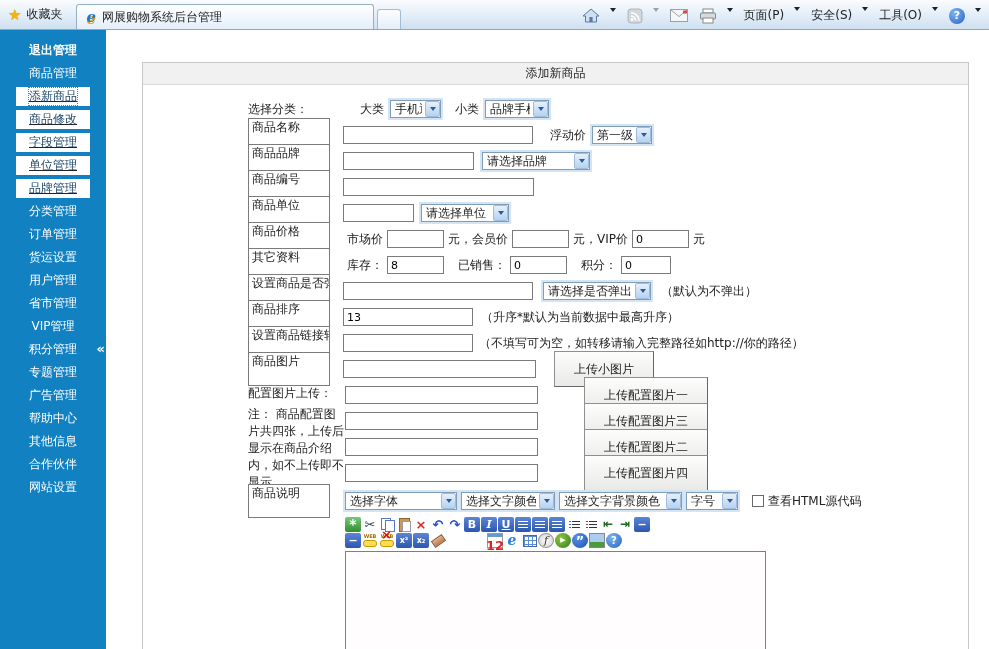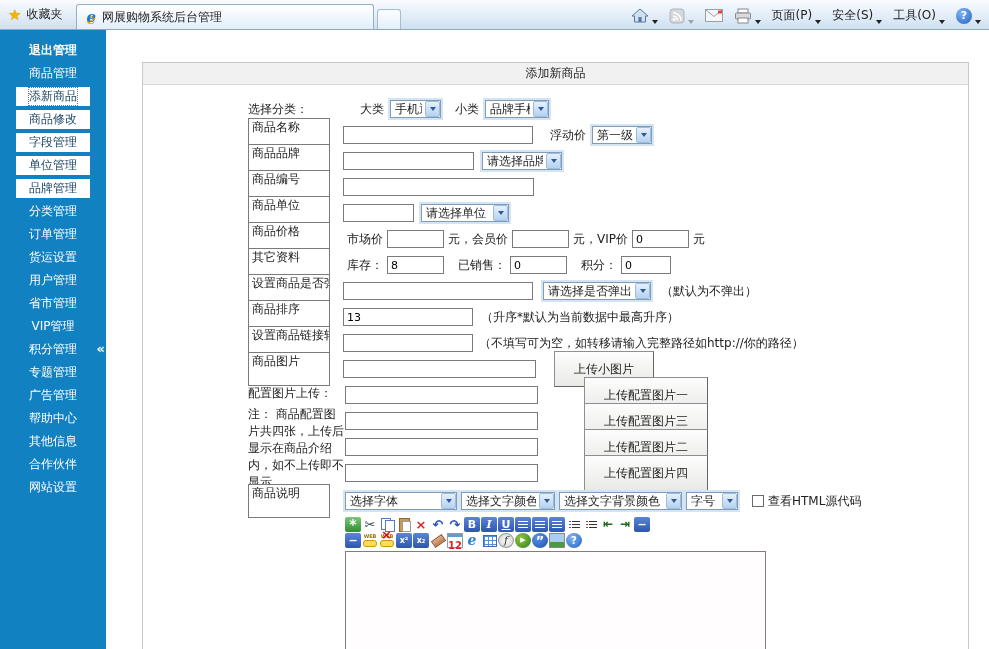--- a/index.html
+++ b/index.html
@@ -16,32 +16,32 @@
   .tab{height:25px;width:298px;margin-left:2px;
     background:linear-gradient(#ffffff,#e3eefa);
     border:1px solid #96afc8;border-bottom:none;border-radius:3px 3px 0 0;
     display:flex;align-items:center;gap:6px;padding:0 9px;}
   .eicon{color:#1e78d7;font-weight:bold;font-style:italic;font-size:15px;line-height:14px;
     font-family:"DejaVu Serif",serif;text-shadow:0 2px 0 #eba400;}
   .tabstub{height:20px;width:24px;margin-left:3px;
     background:linear-gradient(#fdfeff,#e3eefa);
     border:1px solid #a5bbd2;border-bottom:none;border-radius:3px 3px 0 0;}
   .tb-right{margin-left:auto;display:flex;align-items:center;gap:11px;padding:0 8px 5px 0;}
-  .tbtn{display:flex;align-items:flex-end;gap:3px;cursor:default;}
+  .tbtn{display:flex;align-items:flex-start;gap:10px;cursor:default;}
   .mcaret{width:0;height:0;border-left:3px solid transparent;border-right:3px solid transparent;
     border-top:4px solid #222;display:inline-block;}
   .mcaret.gray{border-top-color:#9aa2aa;}
   .helpball{width:16px;height:16px;border-radius:50%;color:#fff;font-weight:bold;font-size:11px;
     background:radial-gradient(circle at 35% 30%,#7db4ef,#2563c4);display:flex;align-items:center;justify-content:center;}
 
   
   .sidebar{position:absolute;left:0;top:30px;width:106px;height:619px;background:#1181c2;padding-top:9px;}
   .side-item{height:23px;display:flex;align-items:center;justify-content:center;color:#fff;cursor:default;}
   .side-item.hdr{font-weight:bold;}
-  .side-boxed{height:23px;display:flex;align-items:center;justify-content:center;}
+  .side-boxed{height:23px;display:flex;align-items:center;justify-content:center;text-decoration:underline;}
   .side-boxed .box{width:74px;height:19px;background:#fff;color:#1c4668;
     display:flex;align-items:center;justify-content:center;}
   .side-boxed.sel .box span{outline:1px dotted #777;}
   .collapse{position:absolute;right:1px;top:311px;color:#fff;font-size:13px;font-weight:bold;}
 
   
   .panel{position:absolute;left:142px;top:62px;width:827px;height:700px;
     border:1px solid #c8c8c8;background:#fff;}
   .panel-header{height:22px;background:#f1f1f1;border-bottom:1px solid #dadada;
     display:flex;align-items:center;justify-content:center;color:#222;}
@@ -56,21 +56,21 @@
   .t{margin:0 4px;}
 
   
   .xpsel{display:inline-flex;align-items:center;height:18px;border:1px solid #7f9db9;background:#fff;
     box-shadow:0 0 0 2px #d5e4f3;padding-left:4px;justify-content:space-between;margin:0 2px;}
   .xpsel-t{overflow:hidden;white-space:nowrap;}
   .xparrow{width:15px;height:16px;margin-left:3px;flex:none;border:1px solid #9ebdde;border-radius:2px;
     background:linear-gradient(#e6f0fb,#b6d2ef);display:flex;align-items:center;justify-content:center;}
   .xparrow::after{content:"";width:0;height:0;border-left:3px solid transparent;border-right:3px solid transparent;
     border-top:4px solid #2a5aa0;}
-  .sw74{width:51px;} .sw64{width:64px;} .sw60{width:60px;} .sw84{width:80px;} .sw88{width:88px;}
+  .sw74{width:51px;} .sw64{width:64px;} .sw60{width:60px;} .sw84{width:108px;} .sw88{width:88px;}
   .sw108{width:108px;} .sw112{width:112px;} .sw94{width:94px;} .sw123{width:123px;} .sw52{width:52px;}
 
   .gbtn{height:36px;border:1px solid #8f8f8f;border-right-color:#666;border-bottom-color:#666;
     background:linear-gradient(#fdfdfd,#e9e9e6);font:12px "DejaVu Sans",sans-serif;color:#222;padding:0 4px;}
   .bw100{width:100px;} .bw124{width:124px;}
 
   .cfgwrap{display:flex;margin-left:105px;}
   .cfgleft{width:97px;flex:none;line-height:17px;}
   .cfgrows .crow{display:flex;align-items:center;height:20px;margin-bottom:6px;gap:28px;}
   .cfgrows .crow .ti{margin-right:18px;}
@@ -102,21 +102,21 @@
   .ei-ol::after{background:repeating-linear-gradient(to bottom,#a33 0 1px,transparent 1px 3px);}
   .ei-ind{color:#1a6b1a;font-size:12px;font-weight:bold;}
   .ei-web{flex-direction:column;color:#a07000;font-size:5px;font-weight:bold;line-height:5px;gap:1px;}
   .ei-web i{font-style:normal;}
   .ei-web::after{content:"";width:12px;height:5px;background:#fd5;border:1px solid #c90;border-radius:3px;}
   .ei-unweb::before{content:"×";position:absolute;color:#d11;font-size:13px;font-weight:bold;top:-1px;left:2px;}
   .ei-ss{font-size:8px;}
   .ei-hl::before{content:"";position:absolute;left:2px;top:4px;width:11px;height:6px;
     background:linear-gradient(#e6b089,#b97a4e);border:1px solid #8a5430;transform:rotate(-35deg);}
   .ei-date{background:linear-gradient(#69c 0 3px,#fff 3px);border:1px solid #99a;color:#d22;
-    font-size:10px;font-weight:bold;padding-top:10px;}
+    font-size:13px;font-weight:bold;padding-top:10px;margin-left:40px;}
   .ei-ie{color:#2a7de1;font-weight:bold;font-style:italic;font-size:14px;font-family:"DejaVu Serif",serif;}
   .ei-table::before{content:"";position:absolute;left:2px;top:2px;width:12px;height:10px;border:1px solid #46b;
     background:repeating-linear-gradient(to right,#5b8cd6 0 1px,transparent 1px 4px),
                repeating-linear-gradient(to bottom,#5b8cd6 0 1px,transparent 1px 4px);}
   .ei-flash{border-radius:50%;background:radial-gradient(#fff,#ccc);border:1px solid #999;
     font-style:italic;font-family:"DejaVu Serif",serif;font-size:11px;color:#333;}
   .ei-media{border-radius:50%;background:radial-gradient(circle at 35% 35%,#8ec63f,#2f7d1e);color:#fff;font-size:7px;}
   .ei-cmt{border-radius:50%;background:radial-gradient(circle at 35% 30%,#5b93e6,#1c4fb0);color:#fff;
     font-weight:bold;font-size:13px;line-height:10px;}
   .ei-img{border:1px solid #888;background:linear-gradient(#aacdf0 0 60%,#4c9a3d 60%);}

